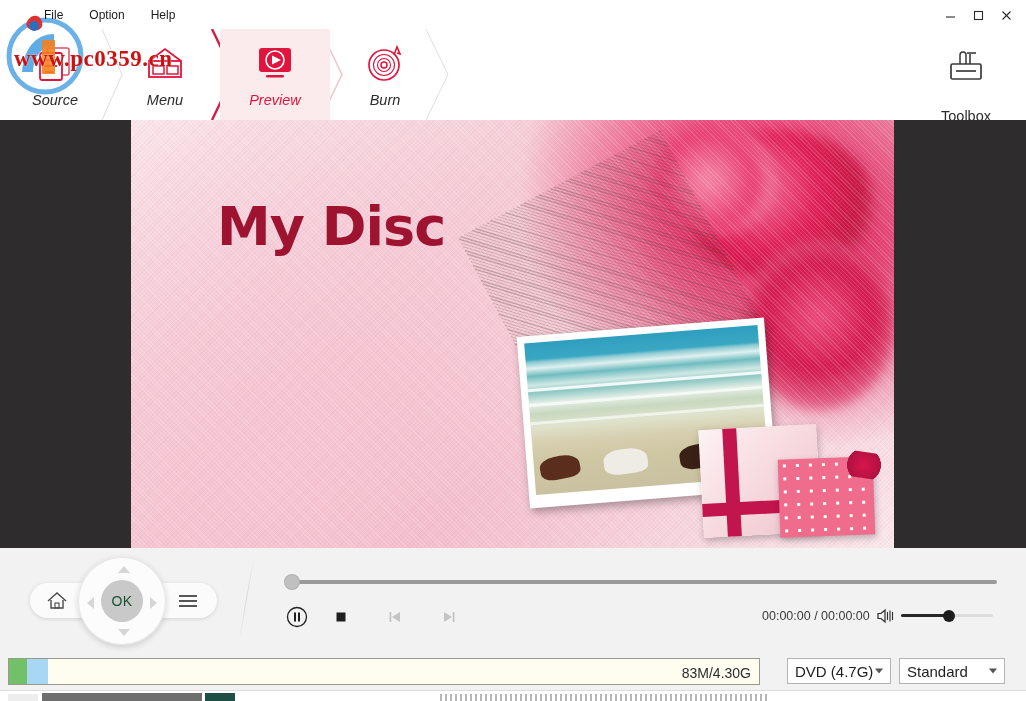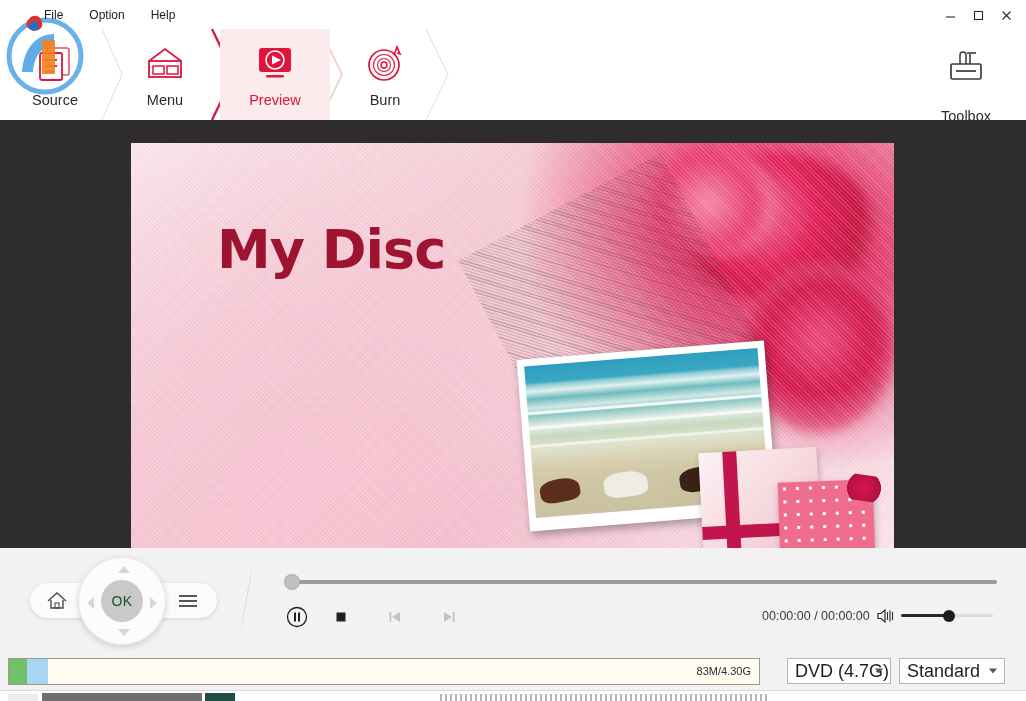--- a/index.html
+++ b/index.html
@@ -43,20 +43,21 @@
 
   
   .ribbon {
     position: absolute; left: 0; top: 29px; width: 1026px; height: 91px;
     background: #ffffff;
     overflow: hidden;
   }
   .steps {
     position: absolute; left: 0; top: 0; height: 91px;
     display: flex;
+    font-style: italic;
   }
   .step {
     position: relative;
     width: 110px; height: 91px;
     display: flex; flex-direction: column;
     align-items: center; justify-content: flex-start;
     padding-top: 15px;
     cursor: default;
   }
   .step .ico { height: 40px; display: flex; align-items: center; justify-content: center; }
@@ -112,21 +113,20 @@
   .menu-canvas {
     position: absolute; left: 131px; top: 0; width: 763px; height: 428px;
     overflow: hidden;
     background:
       radial-gradient(circle at 78% 18%, #e8376d 0%, #e8376d 7%, rgba(232,55,109,0) 30%),
       radial-gradient(circle at 92% 30%, #d91b55 0%, rgba(217,27,85,0) 26%),
       radial-gradient(circle at 86% 12%, #f4abc2 0%, rgba(244,171,194,0) 22%),
       radial-gradient(circle at 20% 80%, #f6c4d2 0%, rgba(246,196,210,0) 55%),
       radial-gradient(circle at 60% 55%, #f8d3dd 0%, rgba(248,211,221,0) 45%),
       linear-gradient(140deg, #fae8ec 0%, #f7d6de 22%, #f3c3cf 46%, #efb6c6 62%, #f6d3dd 80%, #fbe7ec 100%);
-    margin-top: 23px;
   }
   
   .rose {
     position: absolute; border-radius: 50%;
     filter: blur(6px);
   }
   .rose.r1 { right: 20px; top: 10px; width: 190px; height: 150px;
     background: radial-gradient(circle at 40% 40%, #f06a95 0%, #e01b54 40%, #c3143f 70%, #e8789c 100%); }
   .rose.r2 { right: 0px; top: 120px; width: 150px; height: 170px;
     background: radial-gradient(circle at 50% 45%, #ec4c7d 0%, #d2144a 45%, #f1a0ba 100%); }
@@ -289,27 +289,27 @@
   .capacity {
     position: absolute; left: 8px; top: 658px; width: 752px; height: 27px;
     background: #fffdf0; border: 1px solid #9a9a8c;
     display: flex; align-items: center;
   }
   .cap-seg { height: 100%; }
   .cap-green { background: #72c169; }
   .cap-blue  { background: #a8d7f5; }
   .cap-label {
     position: absolute; right: 8px; top: 6px;
-    font-size: 11px; color: #2c2c2c;
+    font-size: 14px; color: #2c2c2c;
   }
   .sel {
     position: absolute; top: 658px; height: 26px;
     background: #ffffff; border: 1px solid #b4b4b4;
     display: flex; align-items: center;
-    font-size: 18px; color: #1e1e1e;
+    font-size: 15px; color: #1e1e1e;
     padding-left: 7px;
   }
   .sel .caret {
     position: absolute; right: 7px; top: 50%; transform: translateY(-50%);
     width: 0; height: 0;
     border-left: 4px solid transparent; border-right: 4px solid transparent;
     border-top: 5px solid #555;
   }
   #disc-type-select { left: 787px; width: 104px; }
   #quality-select { left: 899px; width: 106px; }
@@ -440,20 +440,21 @@
   </div>
 
   <div class="watermark">
     <svg class="wm-logo" viewBox="0 0 86 86">
       <circle cx="43" cy="46" r="36" fill="none" stroke="#4fa3e3" stroke-width="5" opacity=".85"></circle>
       <path d="M20 62 C22 36 36 24 52 24 L52 36 C40 36 32 46 31 62 Z" fill="#4fa3e3" opacity=".9"></path>
       <rect x="40" y="30" width="13" height="34" fill="#f4811f" opacity=".9"></rect>
       <path d="M26 10 C30 4 38 4 40 12 C42 18 36 22 30 20 C24 18 23 14 26 10 Z" fill="#e03030"></path>
       <circle cx="32" cy="16" r="5" fill="#2a6fbf"></circle>
     </svg>
+    <div class="wm-url">www.pc0359.cn</div>
   </div>
 
   <div class="stage">
     <div class="menu-canvas">
       <div class="rose r1"></div>
       <div class="rose r3"></div>
       <div class="rose r2"></div>
       <div class="mesh"></div>
       <div class="mesh-dark"></div>
 

